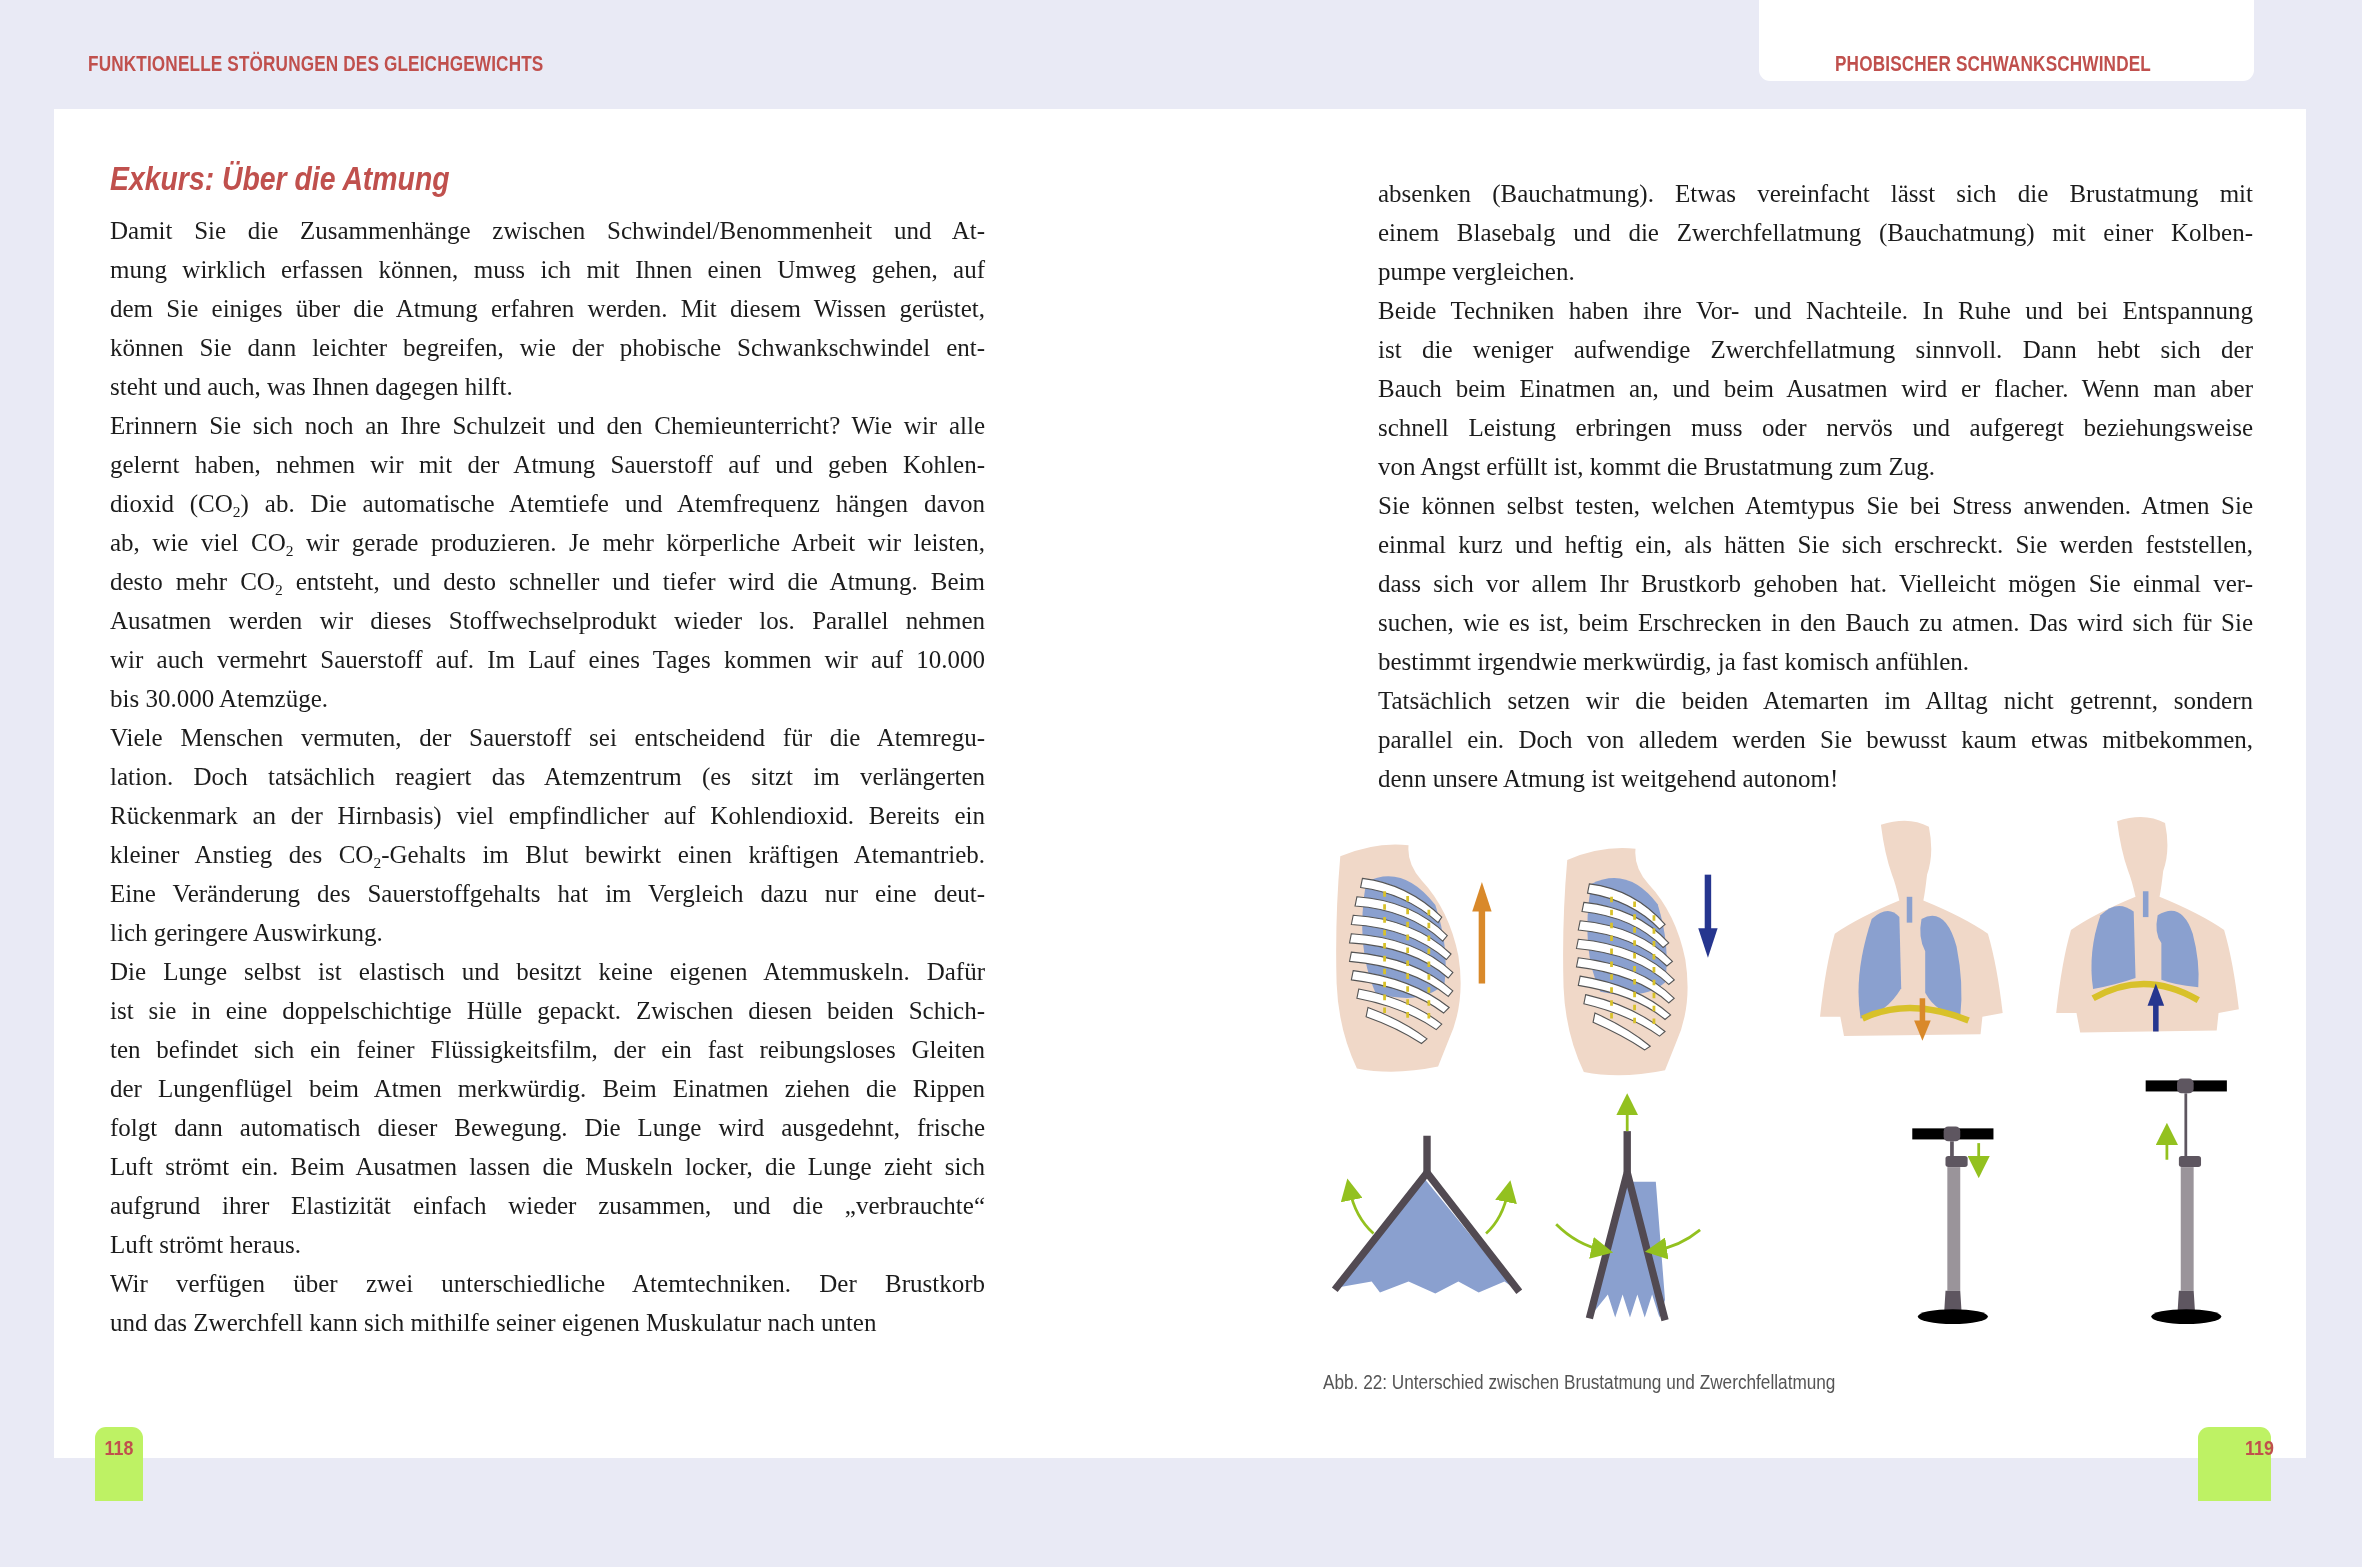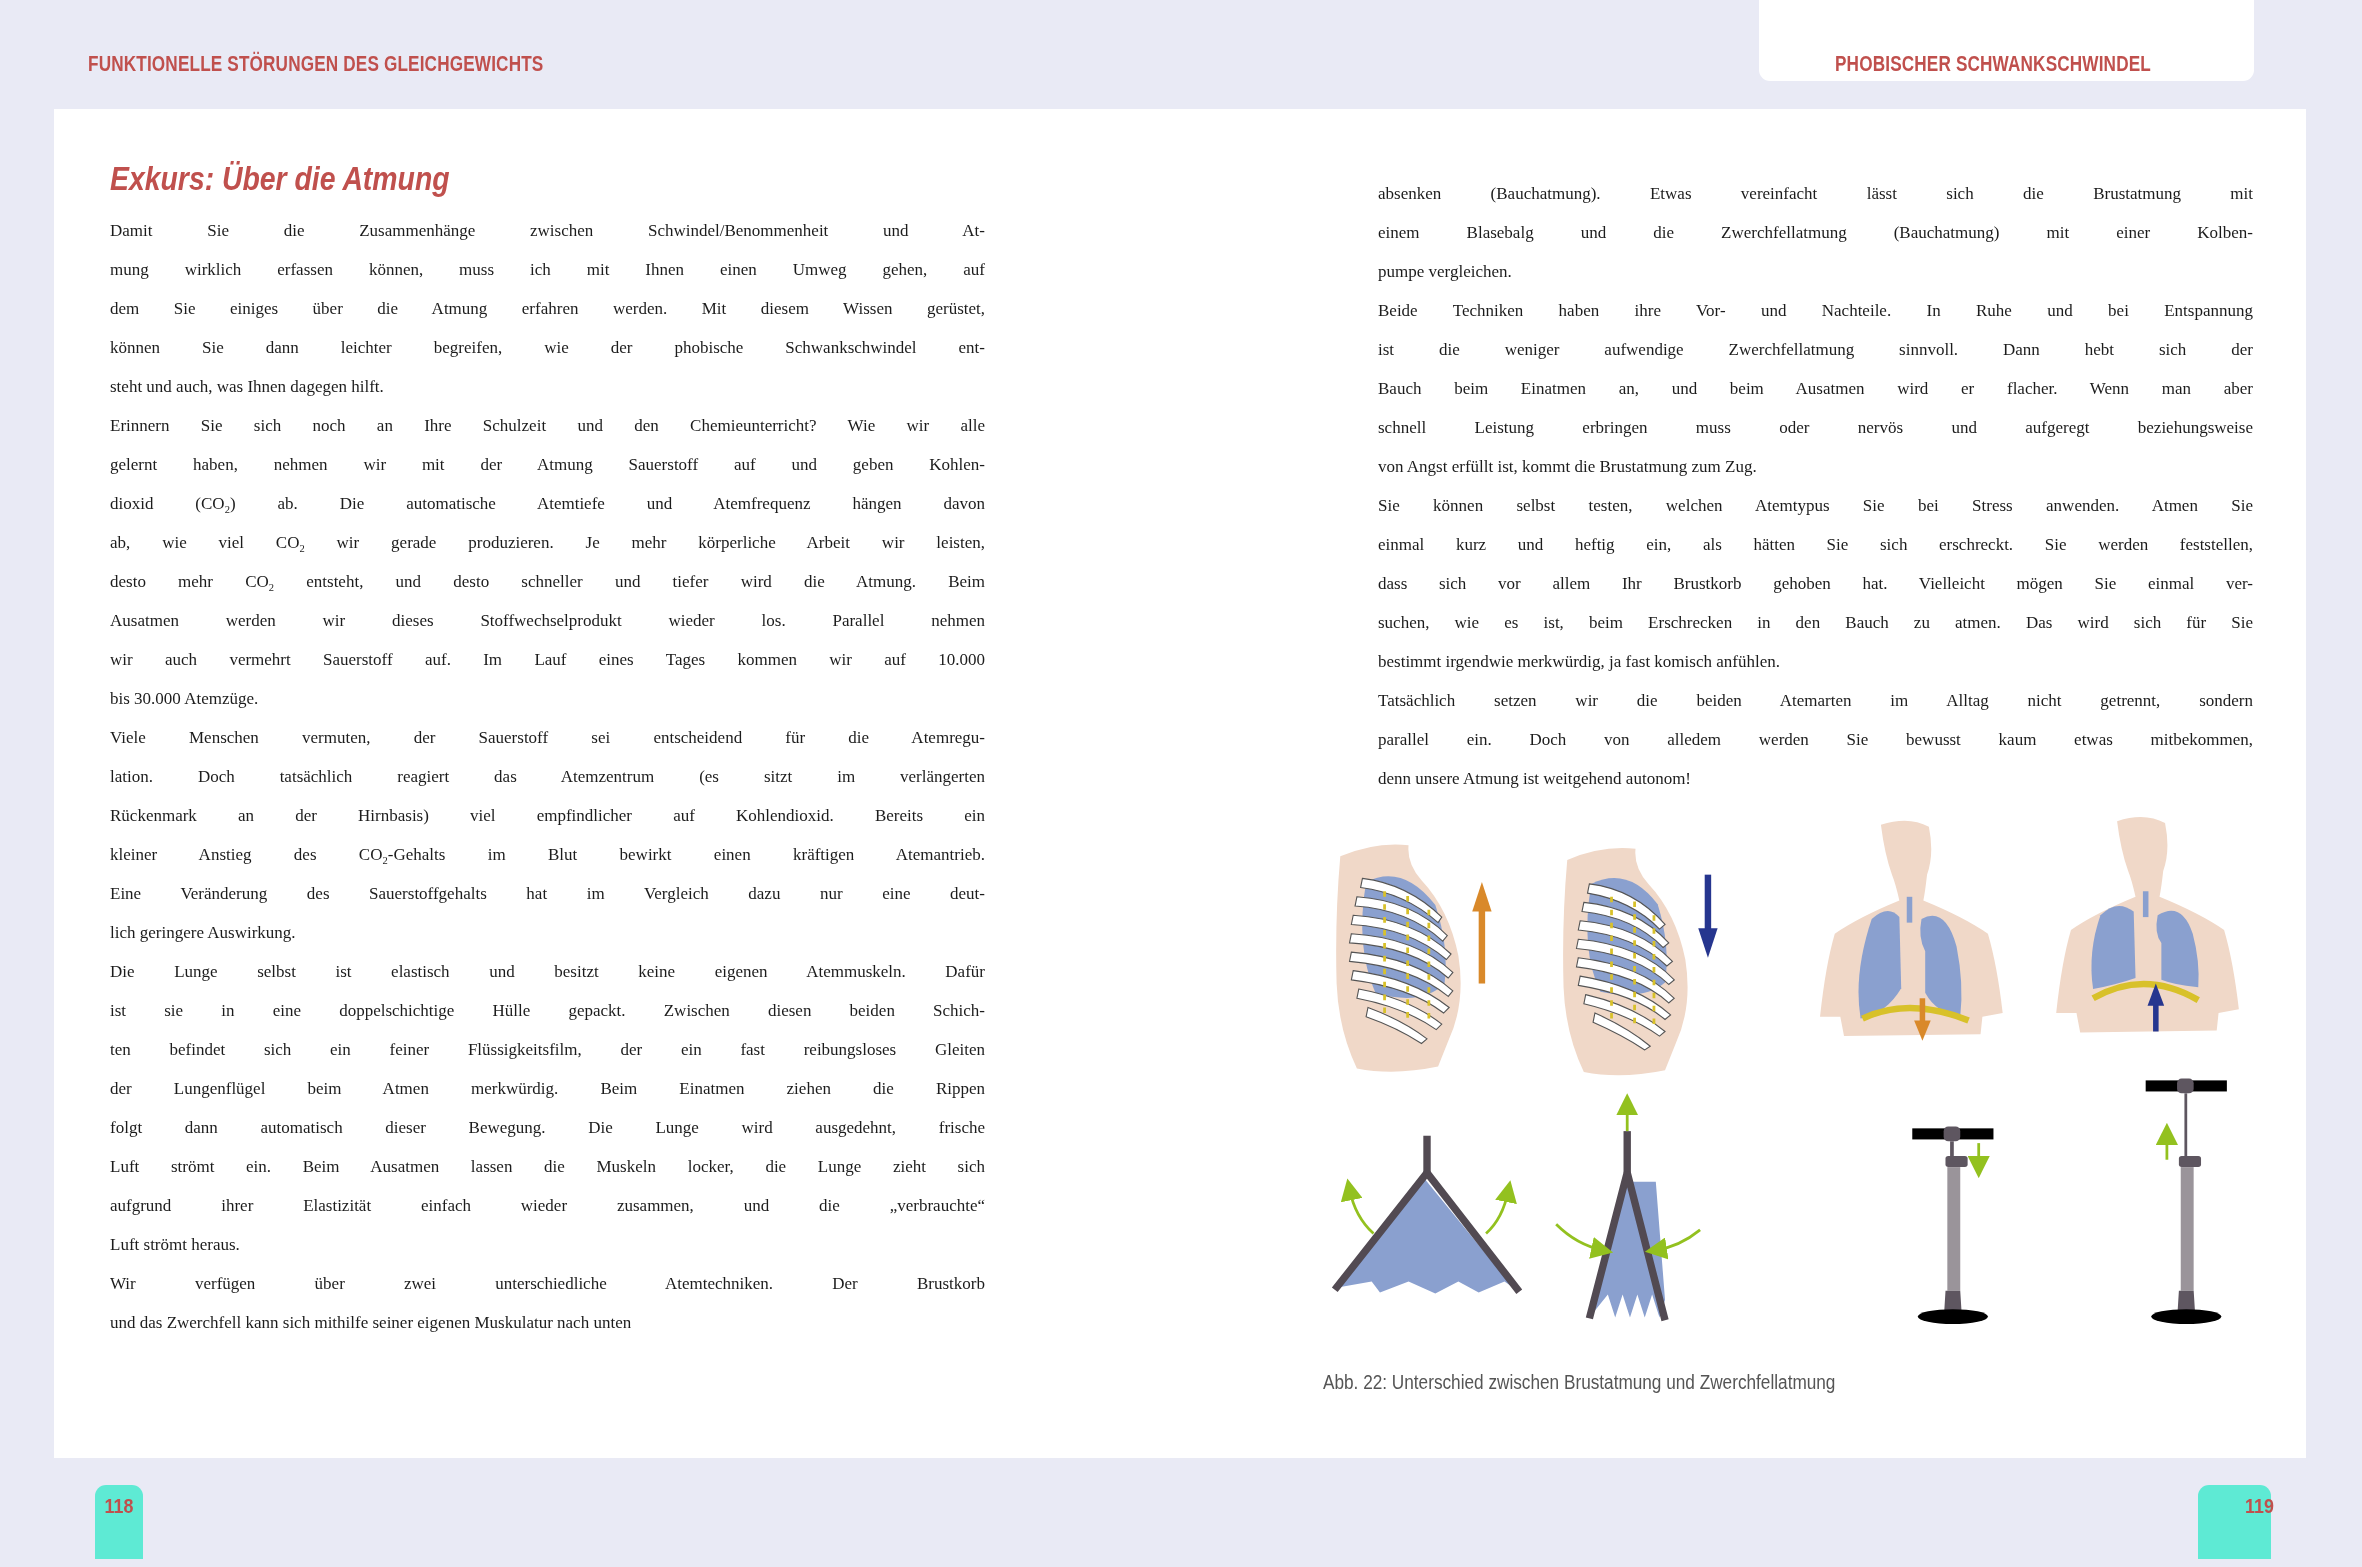--- a/index.html
+++ b/index.html
@@ -18,32 +18,32 @@
     color: #c0504d; font-size: 22px; letter-spacing: 0.2px;
     transform: scaleX(0.78); transform-origin: left center; white-space: nowrap;
   }
   .running-head.left { left: 88px; top: 51px; }
   .head-tab {
     position: absolute; left: 1759px; top: 0; width: 495px; height: 81px;
     background: #ffffff; border-radius: 0 0 11px 11px;
   }
   .running-head.right { left: 1835px; top: 51px; }
   .page-tab {
-    position: absolute; width: 48px; height: 74px; background: #5eead4;
-    border-radius: 11px 11px 0 0; top: 1485px;
+    position: absolute; width: 48px; height: 74px; background: #bef264;
+    border-radius: 11px 11px 0 0; top: 1427px;
   }
   .page-tab.left { left: 95px; }
   .page-tab.right { left: 2198px; padding-left: 25px; }
   .page-num {
     position: absolute; top: 9.2px; width: 100%; text-align: center;
     font-family: "Liberation Sans", sans-serif; font-weight: bold; color: #c0504d;
     font-size: 21px; transform: scaleX(0.85);
   }
   .column {
-    position: absolute; font-size: 17px; line-height: 39px;
+    position: absolute; font-size: 25px; line-height: 39px;
     text-align: justify; hyphens: manual;
   }
   .column.left { left: 110px; top: 211px; width: 875px; }
   .column.right { left: 1378px; top: 174px; width: 875px; }
   .column p { margin: 0; }
   .section-title {
     position: absolute; left: 110px; top: 160px;
     font-family: "Liberation Sans", sans-serif; font-weight: bold; font-style: italic;
     color: #c0504d; font-size: 33px; transform: scaleX(0.86); transform-origin: left center;
     white-space: nowrap;

